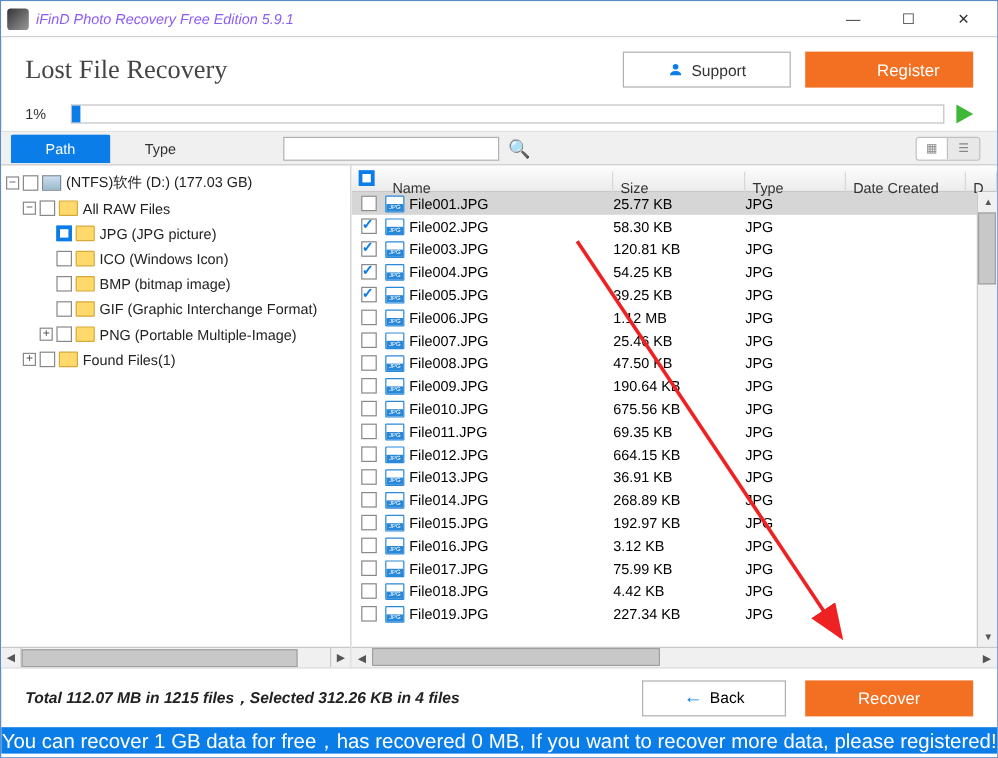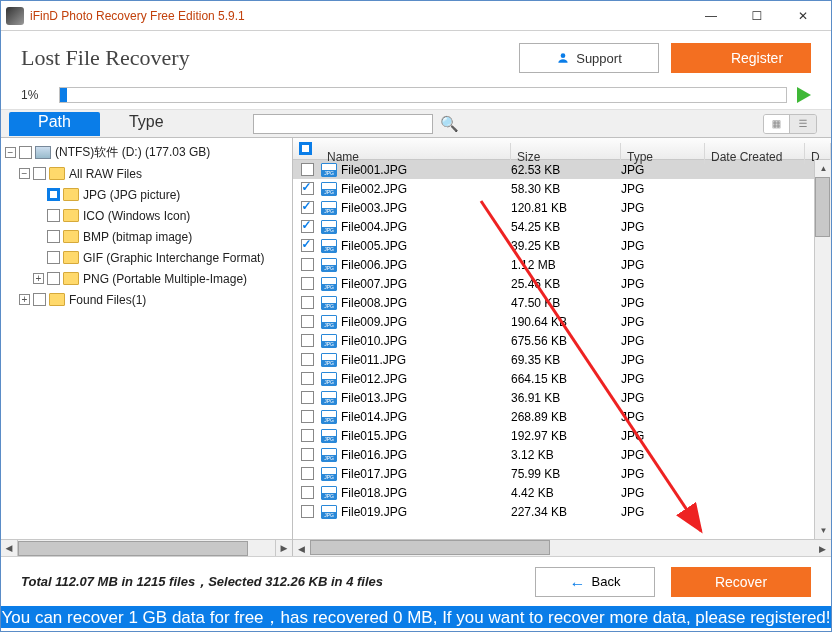--- a/index.html
+++ b/index.html
@@ -1,35 +1,35 @@
 <!DOCTYPE html>
 <html><head>
 <meta charset="utf-8">
 <style>
 * { margin: 0; padding: 0; box-sizing: border-box; font-family: "Microsoft YaHei", Tahoma, sans-serif; }
 body { background: #fff; width: 832px; height: 632px; overflow: hidden; position: relative; border: 1px solid #5a8cc7; }
 .titlebar { height: 30px; background: #fff; display: flex; align-items: center; padding: 0 5px; border-bottom: 1px solid #d0d0d0; }
 .title-icon { width: 18px; height: 18px; background: linear-gradient(135deg,#333,#666,#999); border-radius: 3px; margin-right: 6px; }
-.title-text { font-size: 12px; color: #c2410c; flex: 1; }
+.title-text { font-size: 12px; color: #8b5cf6; flex: 1; font-style: italic; }
 .win-btn { width: 46px; height: 28px; display: flex; align-items: center; justify-content: center; font-size: 12px; color: #333; cursor: default; }
 
 .header-area { padding: 12px 20px 8px 20px; display: flex; align-items: center; }
 .page-title { font-family: Georgia, "Times New Roman", serif; font-size: 22px; color: #444; flex: 1; }
 .support-btn { width: 140px; height: 30px; background: #fff; border: 1px solid #b0b0b0; display: flex; align-items: center; justify-content: center; font-size: 13px; color: #333; margin-right: 12px; }
 .support-icon { width: 14px; height: 14px; margin-right: 6px; }
 .register-btn { width: 140px; height: 30px; background: #f36f21; color: #fff; border: none; font-size: 14px; display: flex; align-items: center; justify-content: center; padding-left: 32px; }
 
 .progress-row { display: flex; align-items: center; padding: 6px 20px; gap: 10px; border-bottom: 1px solid #e0e0e0; }
 .progress-pct { font-size: 12px; color: #333; width: 28px; }
 .progress-bar { flex: 1; height: 16px; border: 1px solid #c0c0c0; background: #fff; position: relative; }
 .progress-fill { height: 100%; background: #0a7de8; }
 .play-icon { width: 0; height: 0; border-left: 14px solid #3fb837; border-top: 8px solid transparent; border-bottom: 8px solid transparent; }
 
 .tabs-bar { display: flex; align-items: center; height: 28px; padding-left: 8px; background: #f0f0f0; border-bottom: 1px solid #c0c0c0; gap: 0; }
-.tab { height: 24px; padding: 0 28px; font-size: 16px; color: #333; display: flex; border: 1px solid transparent; background: transparent; }
+.tab { height: 24px; padding: 0 28px; font-size: 12px; color: #333; display: flex; align-items: center; border: 1px solid transparent; background: transparent; }
 .tab.active { background: #0a7de8; color: #fff; border-radius: 2px 2px 0 0; }
 .search-box { margin-left: 60px; width: 180px; height: 20px; border: 1px solid #b0b0b0; background: #fff; font-size: 11px; padding: 0 4px; }
 .search-ico { margin-left: 8px; font-size: 15px; color: #333; font-weight: bold; }
 .view-toggle { margin-left: auto; margin-right: 14px; display: flex; border: 1px solid #c0c0c0; border-radius: 3px; overflow: hidden; }
 .vt { width: 26px; height: 18px; background: #fff; display: flex; align-items: center; justify-content: center; font-size: 10px; color: #888; }
 .vt:first-child { border-right: 1px solid #c0c0c0; }
 .vt.active { background: #e8e8e8; }
 
 .main-split { display: flex; height: 418px; }
 .tree-pane { width: 292px; border-right: 1px solid #c0c0c0; background: #fff; overflow: hidden; position: relative; }
@@ -222,21 +222,21 @@
     </div>
     <div class="list-rows" id="list-rows">
         <div class="lr sel">
           <div class="lr-chk">
             <span class="lchk"></span>
           </div>
           <div class="col-n">
             <span class="fico"></span>
             <span>File001.JPG</span>
           </div>
-          <div class="col-s">62.53 KB</div>
+          <div class="col-s">25.77 KB</div>
           <div class="col-t">JPG</div>
         </div>
         <div class="lr">
           <div class="lr-chk">
             <span class="lchk on"></span>
           </div>
           <div class="col-n">
             <span class="fico"></span>
             <span>File002.JPG</span>
           </div>

